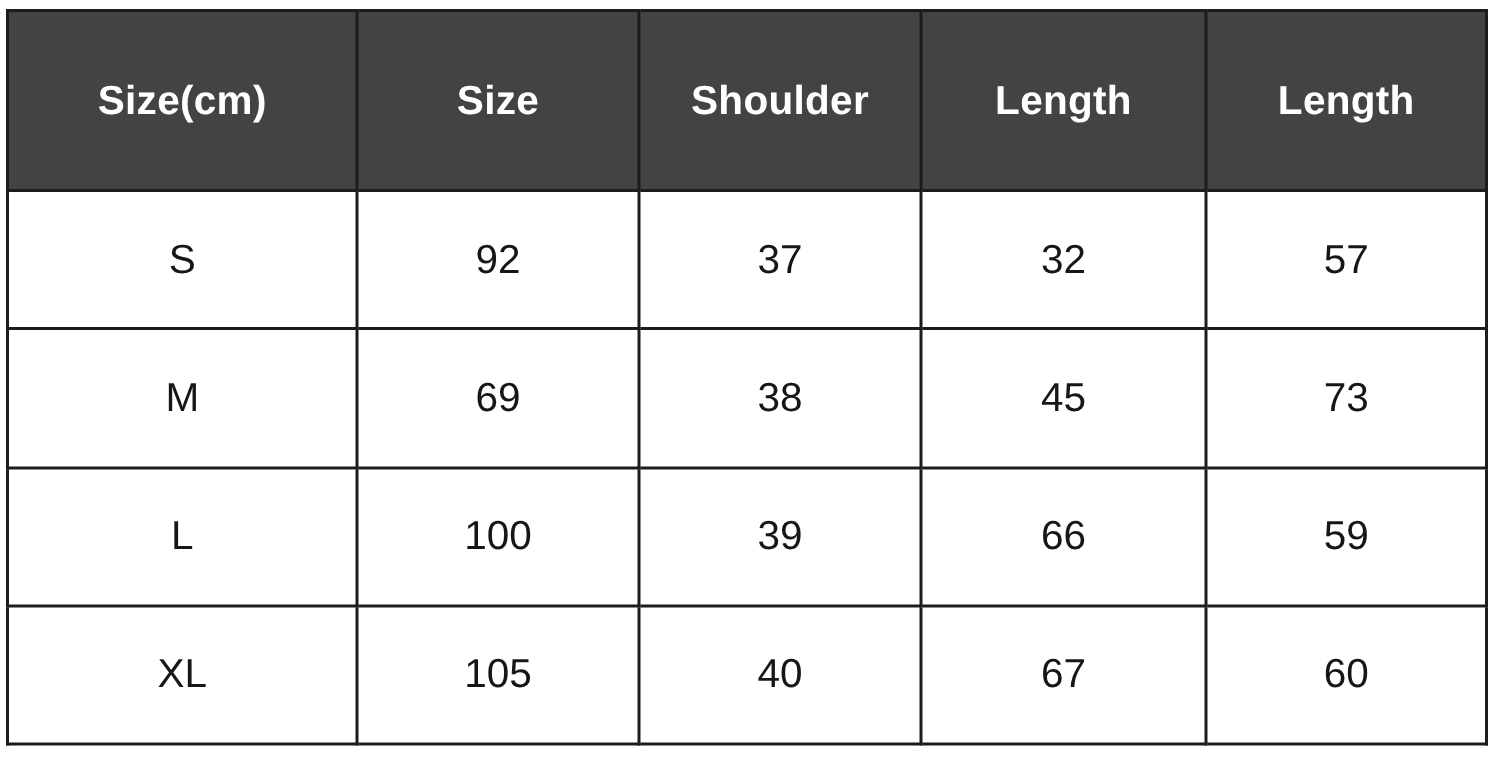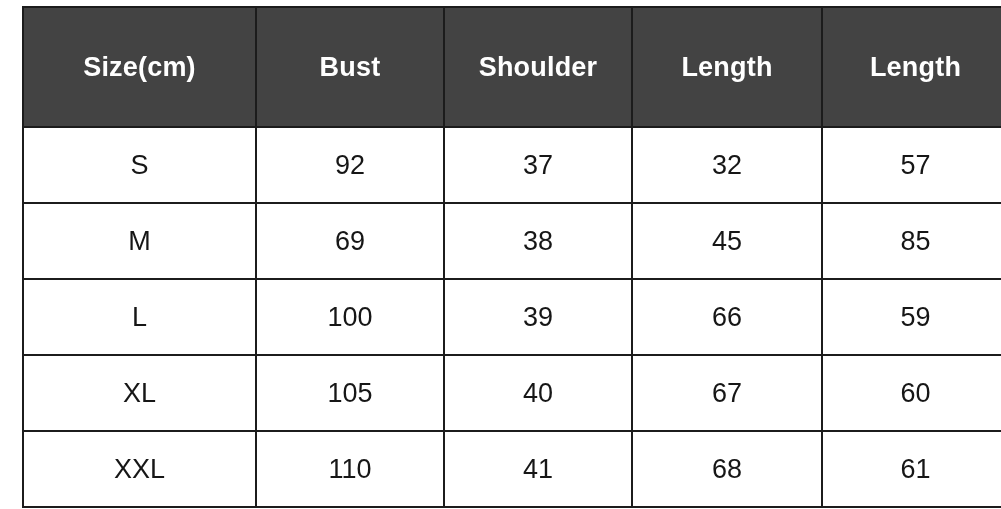--- a/index.html
+++ b/index.html
@@ -16,21 +16,21 @@
   }
 
   .chart-wrap {
     position: absolute;
     left: 0;
     top: 0;
     width: 1001px;
     height: 509px;
     background: #ffffff;
     box-sizing: border-box;
-    padding: 6px 8px 12px 22px;
+    padding: 6px 8px 12px 4px;
   }
 
   table.size-table {
     width: 986px;
     height: 491px;
     border-collapse: collapse;
     table-layout: fixed;
     border: 2px solid #1c1c1c;
     background: #ffffff;
   }
@@ -76,57 +76,50 @@
     <colgroup>
       <col class="c-size">
       <col class="c-bust">
       <col class="c-shoulder">
       <col class="c-length">
       <col class="c-sleeve">
     </colgroup>
     <thead>
       <tr>
         <th>Size(cm)</th>
-        <th>Bust</th>
+        <th>Size</th>
         <th>Shoulder</th>
         <th>Length</th>
         <th>Length</th>
       </tr>
     </thead>
     <tbody>
       <tr>
         <td>S</td>
         <td>92</td>
         <td>37</td>
         <td>32</td>
         <td>57</td>
       </tr>
       <tr>
         <td>M</td>
         <td>69</td>
         <td>38</td>
         <td>45</td>
-        <td>85</td>
+        <td>73</td>
       </tr>
       <tr>
         <td>L</td>
         <td>100</td>
         <td>39</td>
         <td>66</td>
         <td>59</td>
       </tr>
       <tr>
         <td>XL</td>
         <td>105</td>
         <td>40</td>
         <td>67</td>
         <td>60</td>
       </tr>
-      <tr>
-        <td>XXL</td>
-        <td>110</td>
-        <td>41</td>
-        <td>68</td>
-        <td>61</td>
-      </tr>
     </tbody>
   </table>
 </div>
 
 </body></html>

